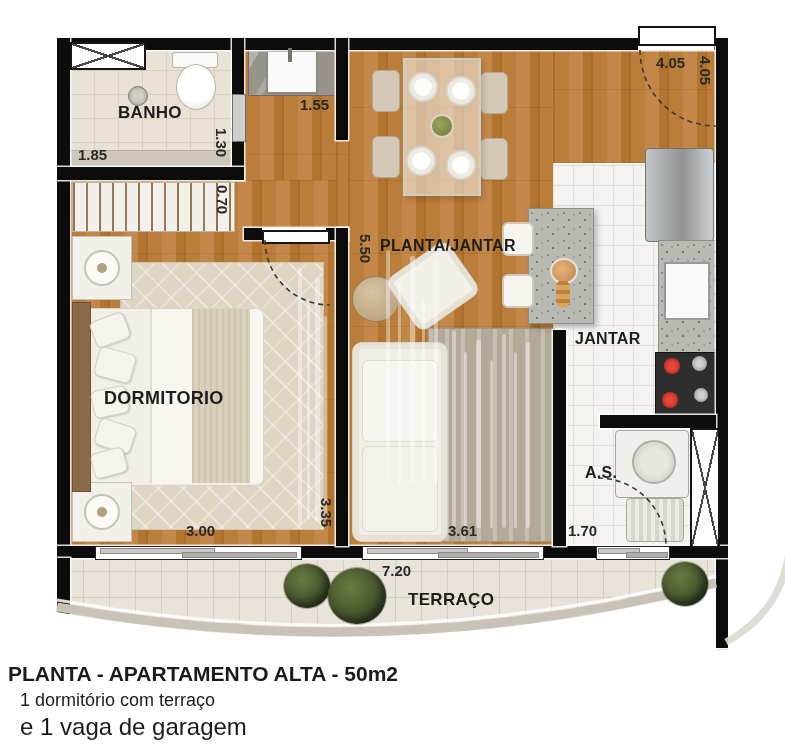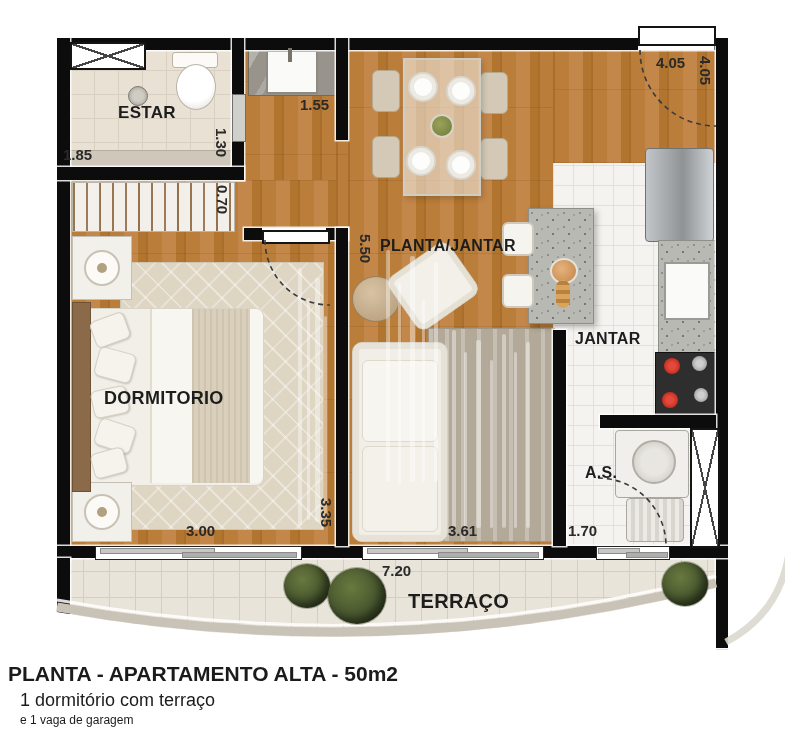--- a/index.html
+++ b/index.html
@@ -174,39 +174,39 @@
     <path d="M 726 642 Q 783 612 790 545" fill="none" stroke="#dcd8cf" stroke-width="7" opacity="0.9"></path>
     <path d="M 640 50 A 76 76 0 0 0 716 126" fill="none" stroke="#3a3a3a" stroke-width="1.6" stroke-dasharray="5 4"></path>
     <path d="M 265 240 A 65 65 0 0 0 330 305" fill="none" stroke="#3a3a3a" stroke-width="1.6" stroke-dasharray="5 4"></path>
     <path d="M 598 478 A 68 68 0 0 1 666 546" fill="none" stroke="#3a3a3a" stroke-width="1.6" stroke-dasharray="5 4"></path>
   </svg>
 
   <div class="abs bush" style="left:284px;top:564px;width:46px;height:44px;"></div>
   <div class="abs bush" style="left:328px;top:568px;width:58px;height:56px;"></div>
   <div class="abs bush" style="left:662px;top:562px;width:46px;height:44px;"></div>
 
-  <div class="abs rlabel" style="left:118px;top:103px;font-size:17px;">ESTAR</div>
-  <div class="abs dim" style="left:63px;top:146px;">1.85</div>
+  <div class="abs rlabel" style="left:118px;top:103px;font-size:17px;">BANHO</div>
+  <div class="abs dim" style="left:78px;top:146px;">1.85</div>
   <div class="abs dim v" style="left:230px;top:128px;">1.30</div>
   <div class="abs dim v" style="left:231px;top:185px;">0.70</div>
   <div class="abs dim" style="left:300px;top:96px;">1.55</div>
   <div class="abs rlabel" style="left:104px;top:388px;font-size:18px;">DORMITORIO</div>
   <div class="abs dim" style="left:186px;top:522px;">3.00</div>
   <div class="abs dim v" style="left:335px;top:498px;">3.35</div>
   <div class="abs rlabel" style="left:380px;top:237px;font-size:16px;">PLANTA/JANTAR</div>
   <div class="abs dim v" style="left:374px;top:234px;">5.50</div>
   <div class="abs dim" style="left:448px;top:522px;">3.61</div>
   <div class="abs dim" style="left:656px;top:54px;">4.05</div>
   <div class="abs dim v" style="left:714px;top:56px;">4.05</div>
   <div class="abs rlabel" style="left:575px;top:330px;font-size:16px;">JANTAR</div>
   <div class="abs rlabel" style="left:585px;top:464px;font-size:16px;">A.S.</div>
   <div class="abs dim" style="left:568px;top:522px;">1.70</div>
   <div class="abs dim" style="left:382px;top:562px;">7.20</div>
-  <div class="abs rlabel" style="left:408px;top:590px;font-size:20px;">TERRAÇO</div>
+  <div class="abs rlabel" style="left:408px;top:590px;font-size:17px;">TERRAÇO</div>
 
 
   <div class="title-block" style="left:8px;top:662px;">
     <div style="font-weight:700;font-size:21px;">PLANTA - APARTAMENTO ALTA - 50m2</div>
     <div style="font-size:18px;margin:4px 0 0 12px;">1 dormitório com terraço</div>
-    <div style="font-size:12px;margin:2px 0 0 12px;">e 1 vaga de garagem</div>
+    <div style="font-size:24px;margin:2px 0 0 12px;">e 1 vaga de garagem</div>
   </div>
 
 </div>
 
 </body></html>

